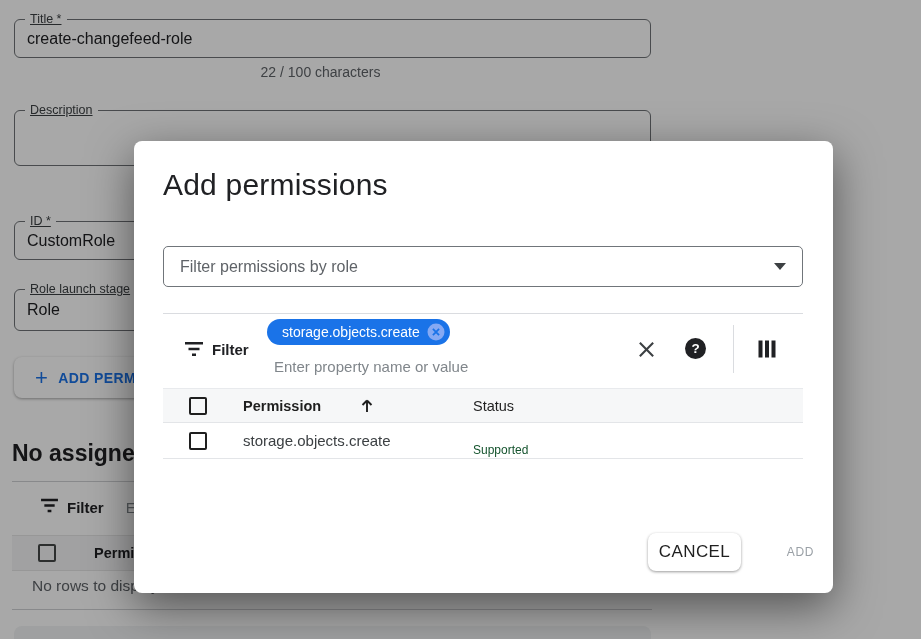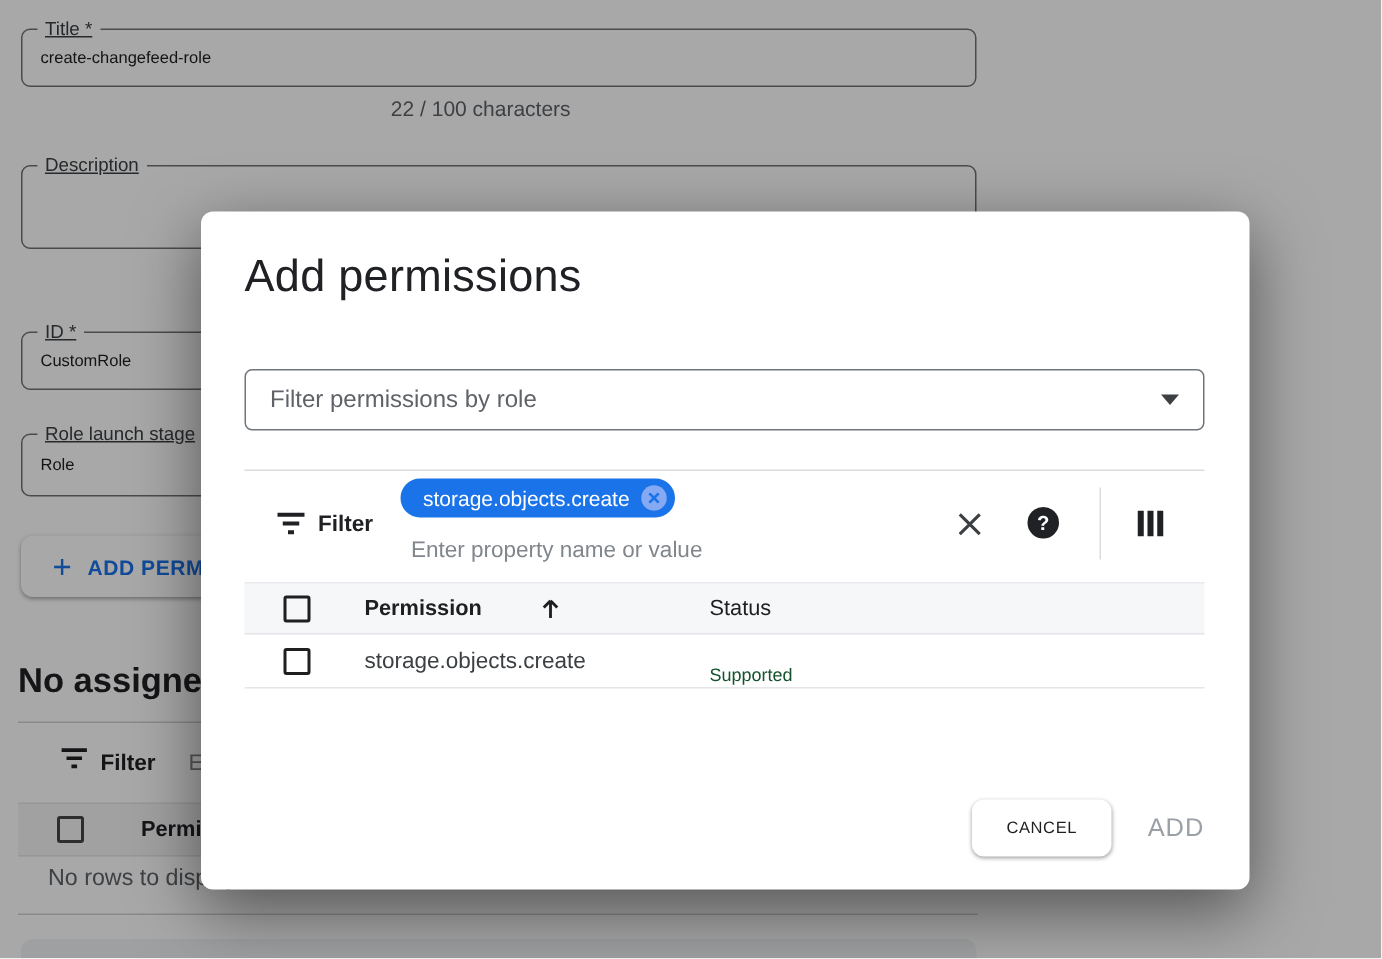--- a/index.html
+++ b/index.html
@@ -6,21 +6,21 @@
   html,body { width:921px; height:639px; overflow:hidden; background:#fff;
               font-family:"Liberation Sans", sans-serif; }
   .screen { position:relative; width:921px; height:639px; overflow:hidden; background:#fff; }
 
   
   .page { position:absolute; inset:0; background:#fff; }
   .ofield { position:absolute; border:1px solid #6f7377; border-radius:6px; background:#fff; }
   .ofield .flabel { position:absolute; top:-8px; left:10px; background:#fff; padding:0 5px;
                     font-size:12.5px; font-weight:500; color:#3c4043; white-space:nowrap;text-decoration:underline; }
   .ofield .fvalue { position:absolute; left:12px; top:50%; transform:translateY(-50%);
-                    font-size:11px; color:#202124; white-space:nowrap; }
+                    font-size:16px; color:#202124; white-space:nowrap; }
   #f-title { left:14px; top:19px; width:637px; height:39px; }
   #f-desc  { left:14px; top:110px; width:637px; height:56px; }
   #f-desc .fvalue { top:13px; transform:none; }
   #f-id    { left:14px; top:221px; width:637px; height:39px; }
   #f-stage { left:14px; top:289px; width:637px; height:42px; }
   .counter { position:absolute; left:0; top:64px; width:641px; text-align:center;
              font-size:14px; color:#5f6368; }
   .addperm-btn { position:absolute; left:14px; top:357px; width:250px; height:41px;
                  background:#fff; border-radius:8px; box-shadow:0 1px 3px rgba(0,0,0,0.35);
                  display:flex; align-items:center; gap:10px; padding-left:21px;
@@ -86,25 +86,25 @@
   .th-status { position:absolute; left:310px; top:0; line-height:34px; font-size:14.5px;
                font-weight:400; color:#1f1f1f; }
   .d-row { position:absolute; left:29px; top:282px; width:640px; height:36px;
            border-bottom:1px solid #e3e5e8; }
   .d-row .cb { top:9px; }
   .td-perm { position:absolute; left:80px; top:0; line-height:35px; font-size:15px; color:#3c4043; }
   .td-status { position:absolute; left:310px; top:10px; line-height:35px; font-size:12px; color:#14532d; }
 
   .d-cancel { position:absolute; left:514px; top:392px; width:93px; height:38px;
               background:#fff; border:none; border-radius:8px; box-shadow:0 1px 3px rgba(0,0,0,0.4);
-              font-family:"Liberation Sans",sans-serif; font-size:11px; font-weight:500;
+              font-family:"Liberation Sans",sans-serif; font-size:17px; font-weight:500;
               color:#1f1f1f; letter-spacing:0.4px; cursor:pointer; }
   .d-add { position:absolute; left:620px; top:392px; width:60px; height:38px; background:transparent;
-           border:none; font-family:"Liberation Sans",sans-serif; font-size:17px; font-weight:500;
-           color:#9aa0a6; letter-spacing:0.6px; text-align:center; }
+           border:none; font-family:"Liberation Sans",sans-serif; font-size:12px; font-weight:500;
+           color:#9aa0a6; letter-spacing:0.6px; text-align:right; }
 </style>
 </head>
 <body>
 
 <div class="screen">
 
   <div class="page">
 
     <div class="ofield" id="f-title">
       <span class="flabel">Title *</span>

